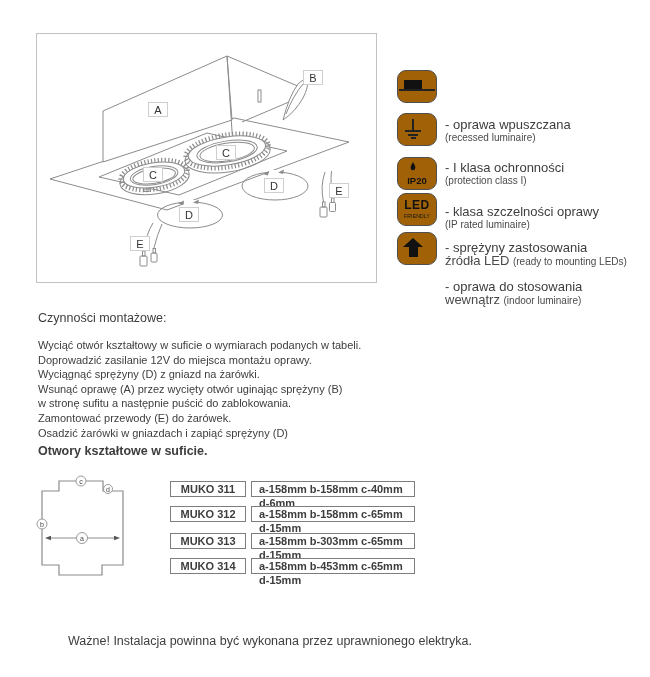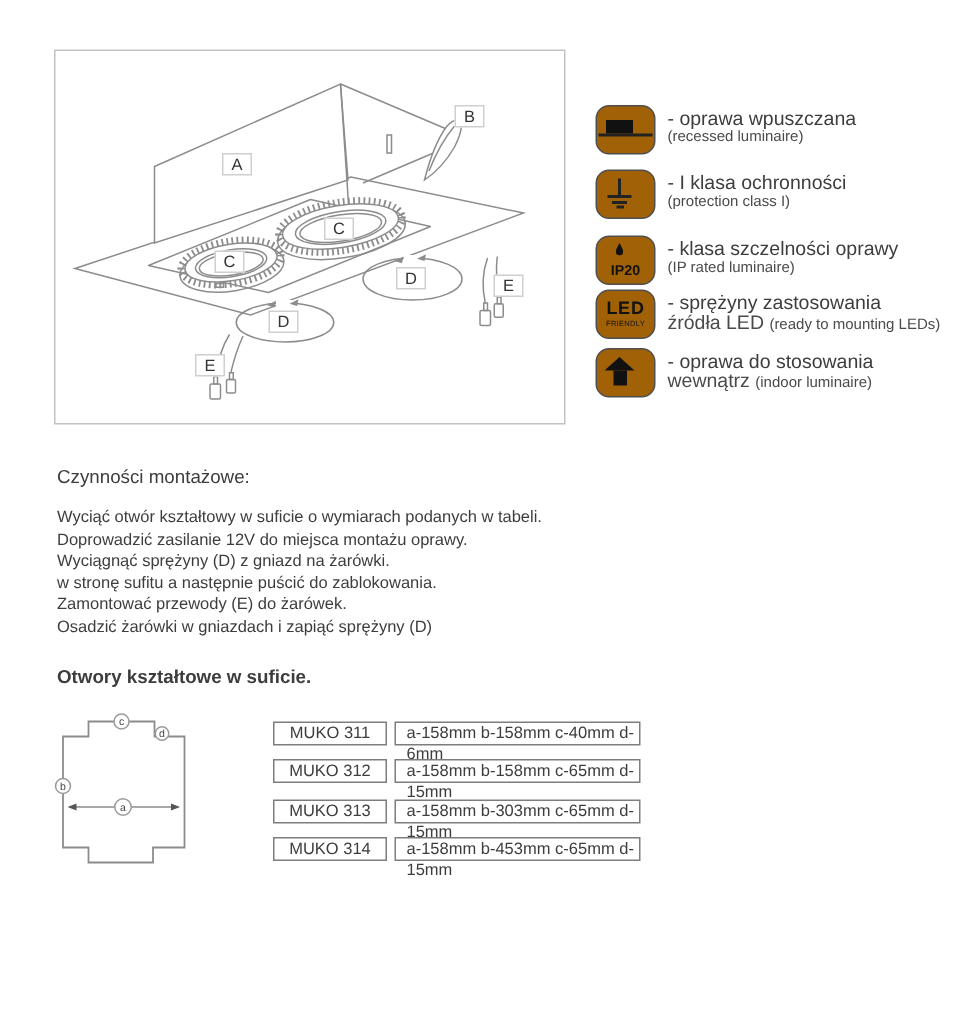--- a/index.html
+++ b/index.html
@@ -12,21 +12,21 @@
   .diagram-frame svg{position:absolute;left:0;top:0;}
   .chip{position:absolute;min-width:20px;height:15px;background:#fff;border:1px solid #cfcfcf;
         color:#333;font-size:11px;line-height:15px;text-align:center;padding:0 3px;
         box-sizing:border-box;}
 
   
   .legend-row{position:absolute;left:397px;width:230px;}
   .licon{position:absolute;left:0;top:0;width:33px;height:33px;border:1.5px solid #4f4f4f;
          border-radius:9px;box-sizing:border-box;background:#a16207;padding-left:38px;}
   .ltext{position:absolute;left:48px;top:1px;white-space:nowrap;}
-  .lmain{font-size:13px;line-height:15px;}
+  .lmain{font-size:13px;line-height:15px;margin-top:46px;}
   .lsub{font-size:10px;line-height:12px;color:#4a4a4a;}
   .lnorm{font-size:13px;}
 
   
   .ic1-line{position:absolute;left:1px;right:1px;top:18px;height:2px;background:#222;}
   .ic1-bar{position:absolute;left:6px;top:9px;width:18px;height:9px;background:#111;}
   .ic2-stem{position:absolute;left:14px;top:5px;width:2px;height:11px;background:#222;}
   .ic2-b1{position:absolute;left:7px;top:16px;width:16px;height:2px;background:#222;}
   .ic2-b2{position:absolute;left:10px;top:19.5px;width:10px;height:2px;background:#222;}
   .ic2-b3{position:absolute;left:12.5px;top:23px;width:5px;height:2px;background:#222;}
@@ -46,21 +46,21 @@
   .instr-head{position:absolute;left:38px;top:311px;font-size:12.5px;}
   .instr-lines{position:absolute;left:38px;top:338px;font-size:11px;line-height:14.6px;
                white-space:nowrap;}
   .cutout-title{position:absolute;left:38px;top:444px;font-size:12.5px;font-weight:bold;}
 
   
   .cutout-svg{position:absolute;left:34px;top:474px;}
 
   
   .spec-table{position:absolute;left:170px;top:481px;width:284px;height:94px;}
-  .trow{position:absolute;left:12px;width:284px;height:16px;}
+  .trow{position:absolute;left:0;width:284px;height:16px;font-weight:bold;}
   .tc1,.tc2{position:absolute;top:0;height:16px;border:1px solid #7d7d7d;background:#fff;
             box-sizing:border-box;font-size:11px;line-height:14px;}
   .tc1{left:0;width:76px;text-align:center;}
   .tc2{left:81px;width:164px;padding-left:7px;}
 
   .warning{position:absolute;left:68px;top:634px;font-size:12.5px;}
 </style>
 </head>
 <body>
 
@@ -199,20 +199,21 @@
       <div class="lmain">- oprawa do stosowania</div>
       <div class="lsub"><span class="lnorm">wewnątrz </span><span>(indoor luminaire)</span></div>
     </div>
   </div>
 
   <div class="instr-head">Czynności montażowe:</div>
   <div class="instr-lines">
     <div>Wyciąć otwór kształtowy w suficie o wymiarach podanych w tabeli.</div>
     <div>Doprowadzić zasilanie 12V do miejsca montażu oprawy.</div>
     <div>Wyciągnąć sprężyny (D) z gniazd na żarówki.</div>
+    <div>Wsunąć oprawę (A) przez wycięty otwór uginając sprężyny (B)</div>
     <div>w stronę sufitu a następnie puścić do zablokowania.</div>
     <div>Zamontować przewody (E) do żarówek.</div>
     <div>Osadzić żarówki w gniazdach i zapiąć sprężyny (D)</div>
   </div>
 
   <div class="cutout-title">Otwory kształtowe w suficie.</div>
 
   <svg class="cutout-svg" width="95" height="106" viewBox="-6 -4 95 106">
     <path d="M19,3 H63 V13 H83 V87 H62 V97 H19 V87 H2 V13 H19 Z" fill="none" stroke="#8c8c8c" stroke-width="1.2"></path>
     <g stroke="#8c8c8c" stroke-width="1">
@@ -247,14 +248,15 @@
     <div class="trow" style="top:52px">
       <div class="tc1">MUKO 313</div>
       <div class="tc2">a-158mm b-303mm c-65mm d-15mm</div>
     </div>
     <div class="trow" style="top:77px">
       <div class="tc1">MUKO 314</div>
       <div class="tc2">a-158mm b-453mm c-65mm d-15mm</div>
     </div>
   </div>
 
+  <div class="warning">Ważne! Instalacja powinna być wykonana przez uprawnionego elektryka.</div>
 
 </div>
 
 </body></html>

